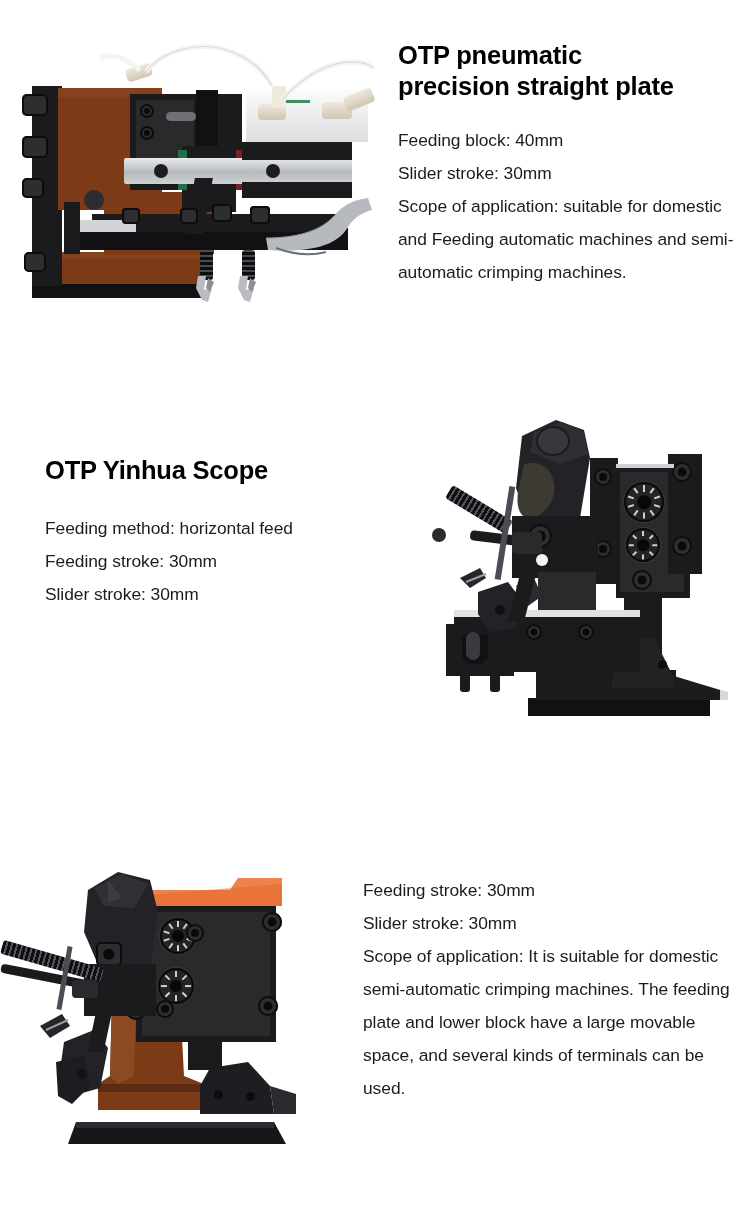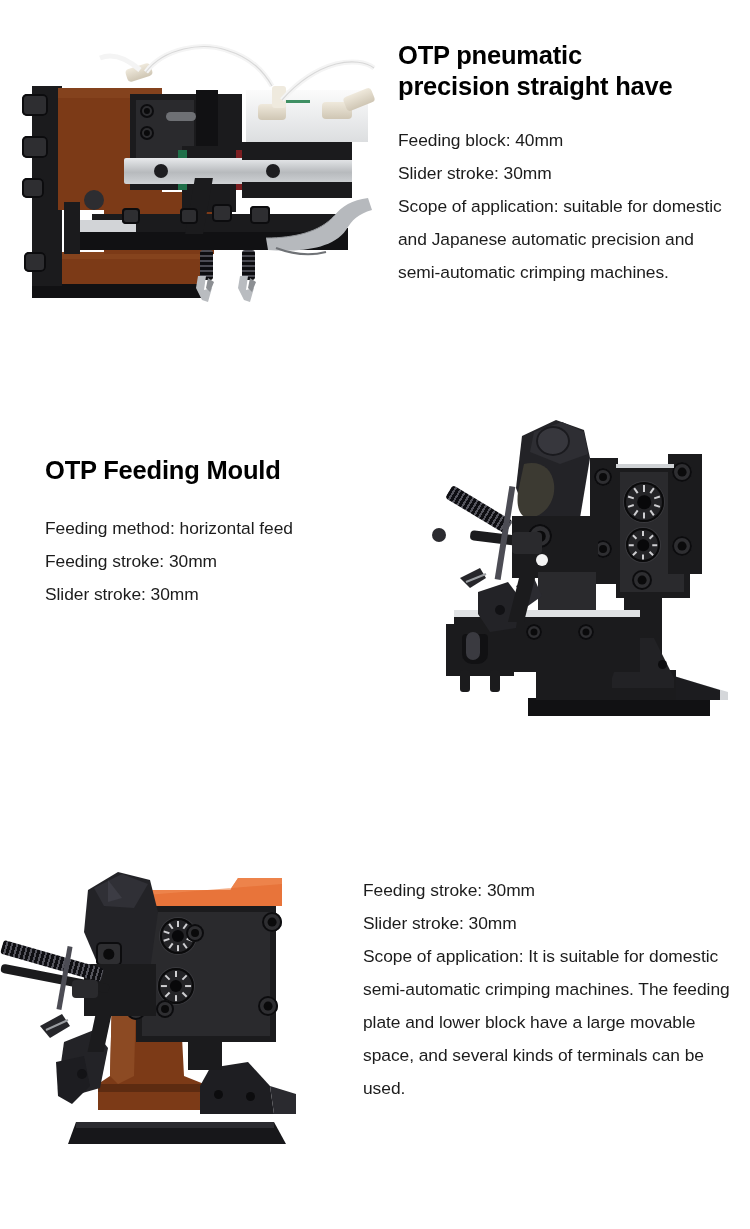--- a/index.html
+++ b/index.html
@@ -152,33 +152,33 @@
       </svg>
       <svg class="pc" style="left:218px;top:234px;width:36px;height:30px;" viewBox="0 0 36 30">
         <path d="M8 0 L16 0 L14 14 L22 12 L18 26 L12 24 L6 12 Z" fill="#b9bcc0"></path>
         <path d="M18 2 L24 6 L20 16 L16 12 Z" fill="#8c8f93"></path>
       </svg>
     </div>
   </div>
 
   <div class="copy" style="left:398px;top:40px;width:336px;">
     <h2 class="title">OTP pneumatic
-precision straight have</h2>
+precision straight plate</h2>
     <div class="specs">
       <div class="spec-line">Feeding block: 40mm</div>
       <div class="spec-line">Slider stroke: 30mm</div>
-      <div class="para">Scope of application: suitable for domestic and Japanese automatic precision and semi-automatic crimping machines.</div>
+      <div class="para">Scope of application: suitable for domestic and Feeding automatic machines and semi-automatic crimping machines.</div>
     </div>
   </div>
 </section>
 
 <section class="block" style="left:0;top:400px;height:420px;">
 
   <div class="copy" style="left:45px;top:55px;width:470px;">
-    <h2 class="title">OTP Feeding Mould</h2>
+    <h2 class="title">OTP Yinhua Scope</h2>
     <div class="specs" style="margin-top:26px;">
       <div class="spec-line">Feeding method: horizontal feed</div>
       <div class="spec-line">Feeding stroke: 30mm</div>
       <div class="spec-line">Slider stroke: 30mm</div>
     </div>
   </div>
 
   <div class="photo" style="left:418px;top:12px;width:312px;height:318px;">
     <div class="mach" style="width:312px;height:318px;">
 

